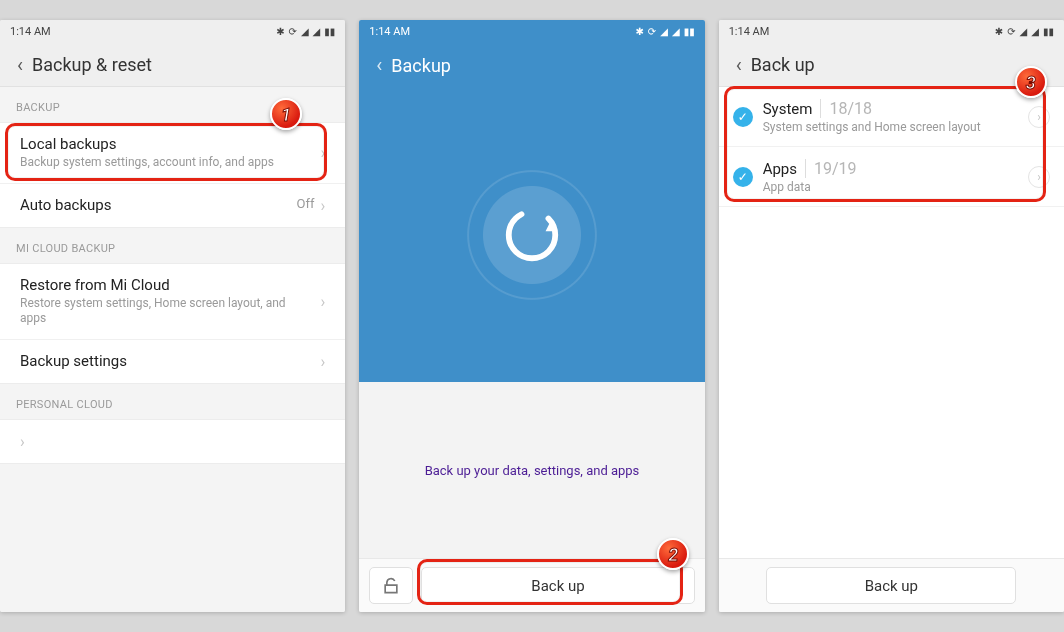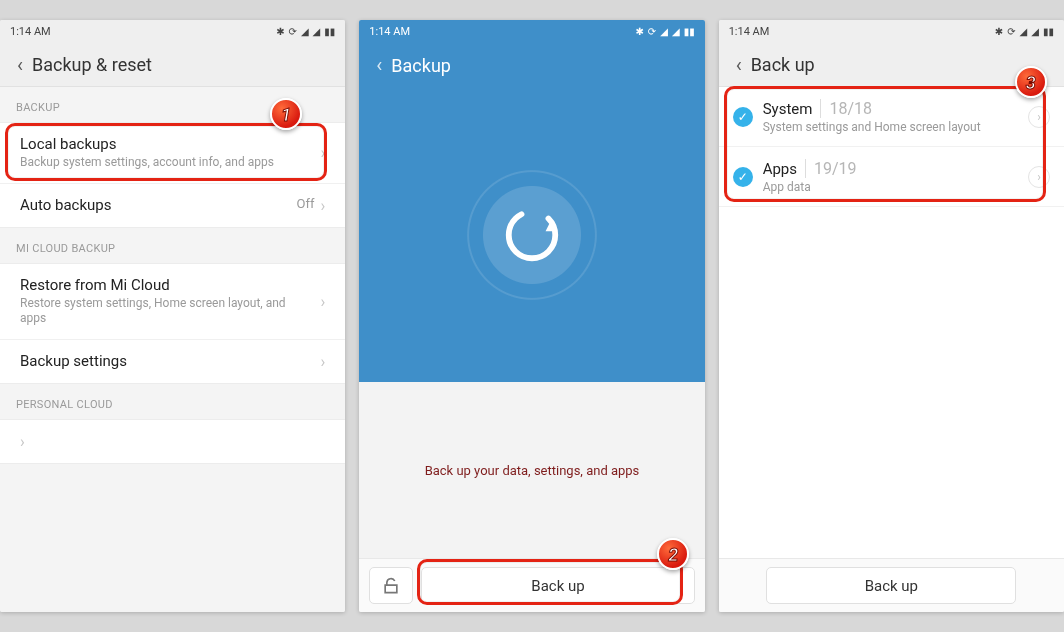--- a/index.html
+++ b/index.html
@@ -24,21 +24,21 @@
   .row-right { font-size: 13px; color: #9a9a9a; display: flex; align-items: flex-start; gap: 6px; }
   .chev { font-size: 16px; color: #c7c7c7; }
   .red-highlight { position: absolute; border: 3px solid #e42314; border-radius: 10px; pointer-events: none; box-shadow: 0 0 0 1px rgba(0,0,0,.05) inset; }
   .badge { position: absolute; width: 32px; height: 32px; border-radius: 50%; background: radial-gradient(circle at 35% 30%, #ff6b3a, #d91a0f 70%); border: 2px solid #fff; box-shadow: 0 2px 4px rgba(0,0,0,.35); display: flex; align-items: center; justify-content: center; color: #fff; font-weight: 700; font-size: 18px; font-style: italic; -webkit-text-stroke: 1px #7a0a00; }
 
   
   .blue-hero { background: #3f8fc9; height: 295px; display:flex; align-items:center; justify-content:center; position:relative; }
   .radar-ring { width: 140px; height: 140px; border-radius: 50%; background: radial-gradient(circle, rgba(255,255,255,.15) 0 49%, transparent 50%), radial-gradient(circle, transparent 0 63%, rgba(255,255,255,.12) 64% 65%, transparent 66%), radial-gradient(circle, transparent 0 80%, rgba(255,255,255,.10) 81% 82%, transparent 83%); display:flex; align-items:center; justify-content:center; }
   .sweep-icon { width: 62px; height: 62px; }
   .blue-body { flex: 1; display:flex; flex-direction:column; }
-  .hint { flex: 1; display:flex; align-items:center; justify-content:center; color:#7f1d1d; font-size:13px; padding: 0 20px; text-align:center; }
+  .hint { flex: 1; display:flex; align-items:center; justify-content:center; color:#4c1d95; font-size:13px; padding: 0 20px; text-align:center; }
   .bottom-bar { height: 54px; display:flex; gap:8px; padding: 8px 10px; border-top: 1px solid #e8e8e8; background: #fafafa; }
   .lock-btn { width: 44px; border: 1px solid #e0e0e0; border-radius: 5px; background:#fff; display:flex; align-items:center; justify-content:center; font-size:18px; color:#777; cursor:pointer; }
   .primary-btn { flex:1; border:1px solid #e0e0e0; border-radius:5px; background:#fff; display:flex; align-items:center; justify-content:center; font-size:15px; color:#333; cursor:pointer; }
 
   
   .sel-row { background:#fff; padding:12px 14px; display:flex; align-items:center; gap:10px; border-bottom:1px solid #f1f1f1; cursor:pointer; }
   .check { width:20px; height:20px; border-radius:50%; background:#35b2ea; display:flex; align-items:center; justify-content:center; color:#fff; font-size:12px; }
   .sel-main { flex:1; }
   .sel-title-line { display:flex; align-items:center; gap:8px; }
   .sel-title { font-size:15px; color:#222; }

